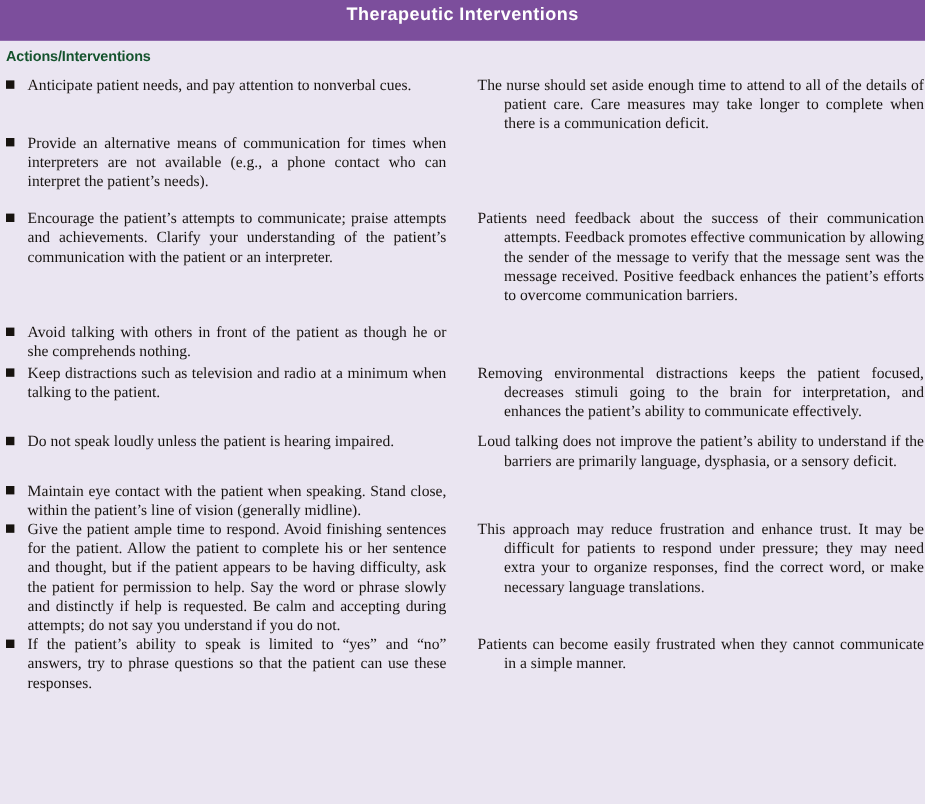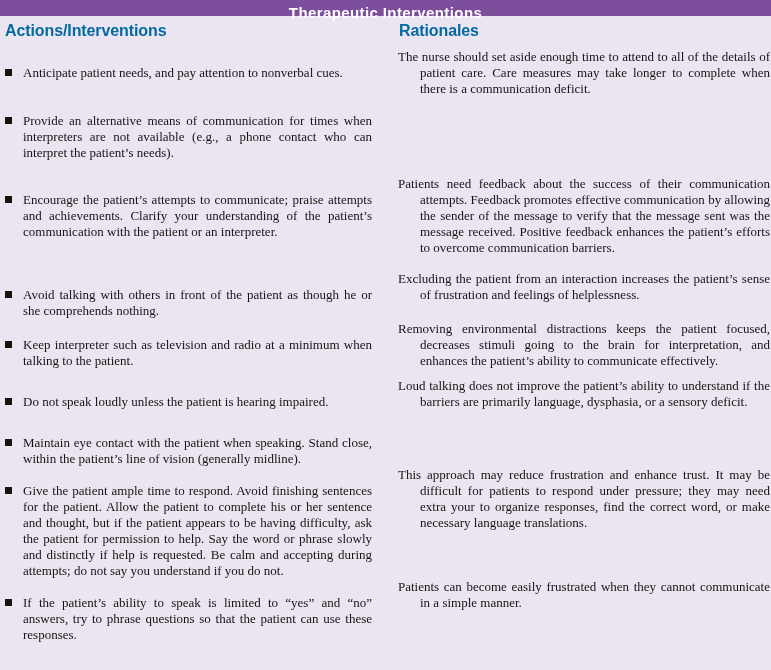--- a/index.html
+++ b/index.html
@@ -4,58 +4,57 @@
 <style>
   html,body{margin:0;padding:0;}
   body{
     width:771px;height:670px;
     background:#EAE5F1;
     color:#181411;
     font-family:"Liberation Serif", serif;
     overflow:hidden;
   }
   .title-bar{
-    height:16px;
+    height:34px;
     background:#7C4E9C;
     color:#FFFFFF;
     font-family:"Liberation Sans", sans-serif;
     font-weight:bold;
     font-size:15px;
     letter-spacing:0.4px;
     text-align:center;
     line-height:26px;
   }
   .content{padding:0 2px 4px 5px;}
   .row-grid{
     display:grid;
     grid-template-columns:367px 372px;
     column-gap:26px;
   }
   .col-headers{
     padding:6px 0 9px;
     font-family:"Liberation Sans", sans-serif;
     font-weight:bold;
-    font-size:16px;
-    color:#0369a1;
+    font-size:12px;
+    color:#14532d;
     letter-spacing:-0.1px;
     gap:27px;
   }
   .row{
     font-size:13px;
     line-height:16px;
   }
   .mb0{margin-bottom:0;}
   .mb2{margin-bottom:2px;}
   .mb9{margin-bottom:9px;}
   .mb15{margin-bottom:15px;}
   .action-cell{
     position:relative;
     padding-left:18px;
     text-align:justify;
-    margin-top:16px;
   }
   .bullet{
     position:absolute;
     left:0;top:4px;
     width:7px;height:7px;
     background:#17130F;
     display:block;
   }
   .rationale-cell{
     padding-left:22px;
@@ -69,21 +68,20 @@
 <div class="page">
 
   <div class="title-bar">
     <span>Therapeutic Interventions</span>
   </div>
 
   <div class="content">
 
     <div class="col-headers row-grid">
       <div>Actions/Interventions</div>
-      <div>Rationales</div>
     </div>
 
     <div class="row row-grid mb0">
       <div class="action-cell">
         <span class="bullet"></span>
         <span>Anticipate patient needs, and pay attention to nonverbal cues.</span>
       </div>
       <div class="rationale-cell">The nurse should set aside enough time to attend to all of the details of patient care. Care measures may take longer to complete when there is a communication deficit.</div>
     </div>
 
@@ -100,27 +98,26 @@
         <span>Encourage the patient’s attempts to communicate; praise attempts and achievements. Clarify your understanding of the patient’s communication with the patient or an interpreter.</span>
       </div>
       <div class="rationale-cell">Patients need feedback about the success of their communication attempts. Feedback promotes effective communication by allowing the sender of the message to verify that the message sent was the message received. Positive feedback enhances the patient’s efforts to overcome communication barriers.</div>
     </div>
 
     <div class="row row-grid mb2">
       <div class="action-cell">
         <span class="bullet"></span>
         <span>Avoid talking with others in front of the patient as though he or she comprehends nothing.</span>
       </div>
-      <div class="rationale-cell">Excluding the patient from an interaction increases the patient’s sense of frustration and feelings of helplessness.</div>
     </div>
 
     <div class="row row-grid mb9">
       <div class="action-cell">
         <span class="bullet"></span>
-        <span>Keep interpreter such as television and radio at a minimum when talking to the patient.</span>
+        <span>Keep distractions such as television and radio at a minimum when talking to the patient.</span>
       </div>
       <div class="rationale-cell">Removing environmental distractions keeps the patient focused, decreases stimuli going to the brain for interpretation, and enhances the patient’s ability to communicate effectively.</div>
     </div>
 
     <div class="row row-grid mb9">
       <div class="action-cell">
         <span class="bullet"></span>
         <span>Do not speak loudly unless the patient is hearing impaired.</span>
       </div>
       <div class="rationale-cell">Loud talking does not improve the patient’s ability to understand if the barriers are primarily language, dysphasia, or a sensory deficit.</div>

